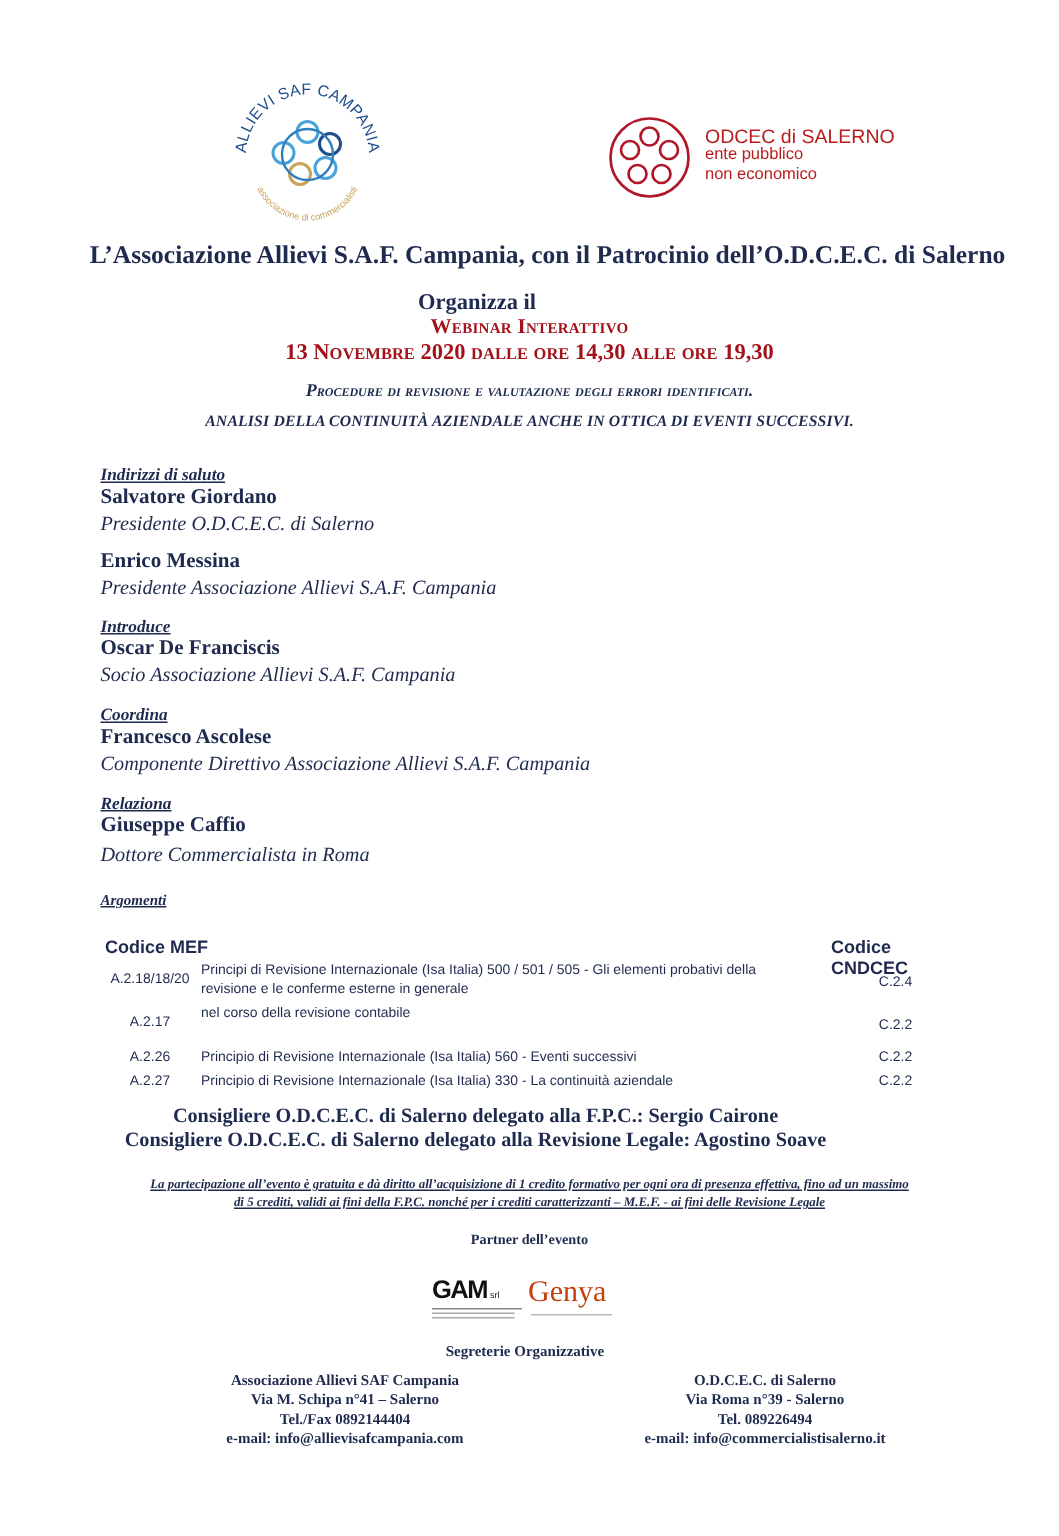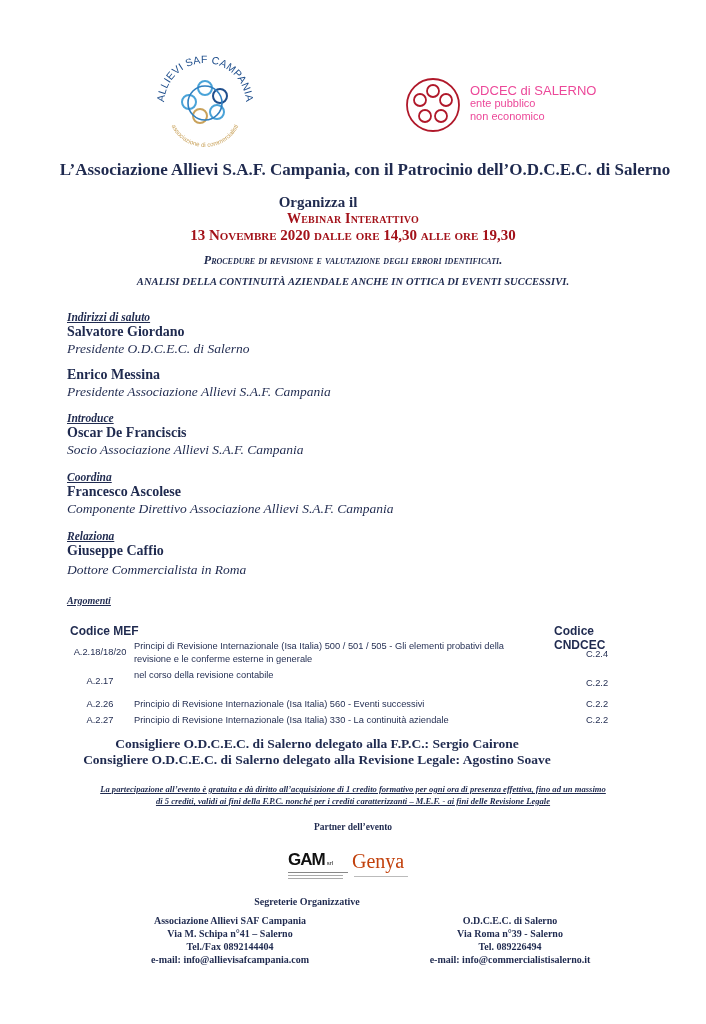--- a/index.html
+++ b/index.html
@@ -3,21 +3,21 @@
 <meta charset="utf-8">
 <style>
   html, body { margin: 0; padding: 0; background: #ffffff; }
   body { width: 706px; height: 1024px; position: relative; overflow: hidden; font-family: "Liberation Serif", serif; color: #1f2a4f; }
   .abs { position: absolute; }
   .center { text-align: center; }
 
   
   #logo-saf { left: 150px; top: 52px; width: 110px; height: 96px; }
   #logo-odcec { left: 404px; top: 76px; width: 200px; height: 58px; }
-  .odcec-text { position: absolute; left: 66px; top: 8px; font-family: "Liberation Sans", sans-serif; color: #ec4899; line-height: 13px; }
+  .odcec-text { position: absolute; left: 66px; top: 8px; font-family: "Liberation Sans", sans-serif; color: #b91c1c; line-height: 13px; }
   .odcec-text .l1 { font-size: 13px; }
   .odcec-text .l2, .odcec-text .l3 { font-size: 11px; }
 
   
   #intro { top: 160px; left: 12px; width: 706px; font-weight: bold; font-size: 17px; }
   #organizza { top: 194px; left: 0; width: 636px; font-weight: bold; font-size: 15px; }
   #webinar { top: 211px; left: 0; width: 706px; font-weight: bold; font-size: 14px; font-variant: small-caps; color: #a3121a; letter-spacing: 0.2px; }
   #date-line { top: 227px; left: 0; width: 706px; font-weight: bold; font-size: 15px; font-variant: small-caps; color: #a3121a; }
   #subtitle1 { top: 253px; left: 0; width: 706px; font-weight: bold; font-style: italic; font-size: 12px; font-variant: small-caps; }
   #subtitle2 { top: 276px; left: 0; width: 706px; font-weight: bold; font-style: italic; font-size: 10.5px; letter-spacing: 0.1px; }
@@ -44,21 +44,21 @@
 
   #partner-label { top: 822px; left: 0; width: 706px; font-weight: bold; font-size: 9.5px; }
   #partners { left: 288px; top: 848px; width: 130px; height: 40px; }
   .gam { position: absolute; left: 0; top: 2px; font-family: "Liberation Sans", sans-serif; font-size: 17px; font-weight: bold; color: #111; letter-spacing: -1px; }
   .gam small { font-size: 6px; font-weight: normal; letter-spacing: 0; margin-left: 2px; }
   .gam-sub { position: absolute; left: 0; top: 24px; width: 60px; height: 10px; border-top: 1px solid #888; }
   .gam-sub span { display:block; height: 1px; background: #aaa; margin-top: 2px; width: 55px; }
   .genya { position: absolute; left: 64px; top: 2px; font-family: "Liberation Serif", serif; font-size: 20px; color: #c2410c; }
   .genya-sub { position: absolute; left: 66px; top: 28px; width: 54px; height: 1px; background: #bbb; }
 
-  #secretariat-label { top: 896px; left: 0; width: 614px; font-weight: bold; font-size: 10px; }
+  #secretariat-label { top: 896px; left: 0; width: 614px; font-weight: bold; font-size: 10px; padding-left: 43px; }
   .contact { position: absolute; top: 914px; font-weight: bold; font-size: 10px; line-height: 13px; text-align: center; }
   #contact-saf { left: 120px; width: 220px; }
   #contact-odcec { left: 400px; width: 220px; }
 </style>
 </head>
 <body>
 
 <div id="logo-saf" class="abs">
   <svg width="110" height="96" viewBox="0 0 110 96">
     <defs>

